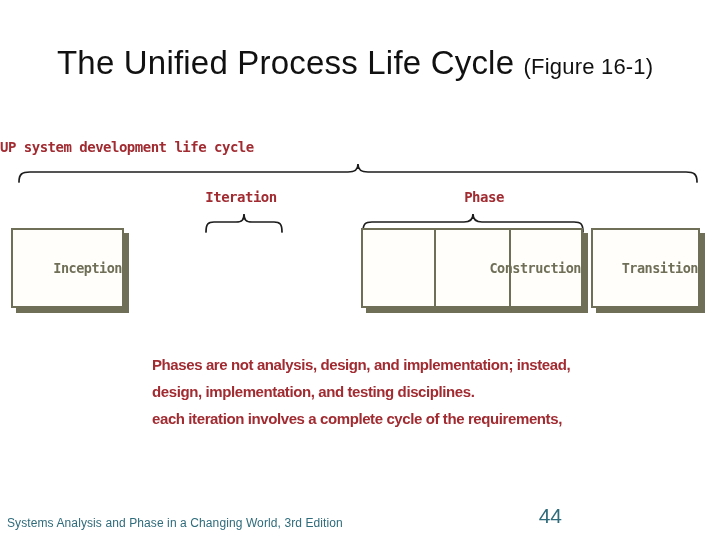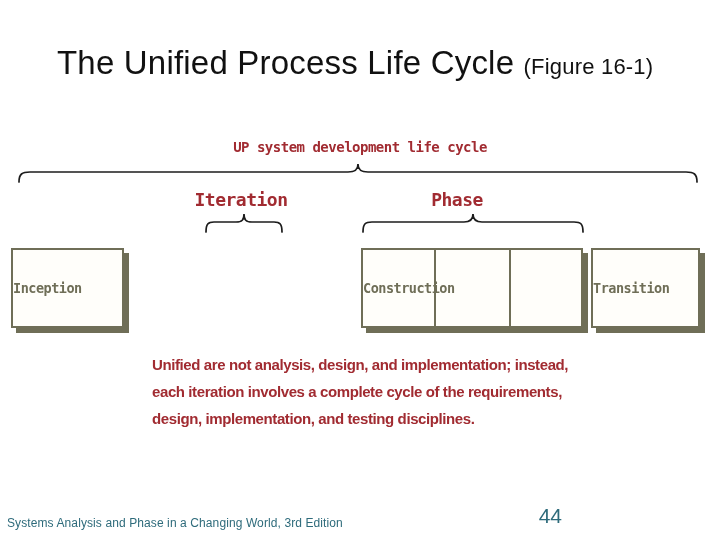--- a/index.html
+++ b/index.html
@@ -14,44 +14,44 @@
   }
   .slide{position:absolute; left:0; top:0; width:572px; height:540px; background:var(--bg);}
 
   .title{
     position:absolute; left:57px; top:44px; white-space:nowrap;
     font-size:33px; font-weight:400; color:#111; letter-spacing:0.2px;
   }
   .title .fig{font-size:22px; font-weight:400;}
 
   .top-label{
-    position:absolute; top:139px; left:0; width:720px; text-align:center;
+    position:absolute; top:139px; left:0; width:720px; 
     font-family:"DejaVu Sans Mono", monospace; font-weight:700; font-size:14px;
     letter-spacing:-0.5px; color:var(--red);
   }
 
   .brace{position:absolute;}
   .brace path{fill:none; stroke:#1c1c1c; stroke-width:1.7; stroke-linecap:round;}
   .brace-big{left:18px; top:163px;}
   .brace-iteration{left:205px; top:213px;}
   .brace-phase{left:362px; top:213px;}
 
   .red-label{
     position:absolute; top:189px; width:140px; text-align:center;
-    font-family:"DejaVu Sans Mono", monospace; font-weight:700; font-size:18px;
+    font-family:"DejaVu Sans Mono", monospace; font-weight:700; font-size:14px;
     letter-spacing:-0.5px; color:var(--red);
   }
   .label-iteration{left:171px;}
-  .label-phase{left:387px;}
+  .label-phase{left:414px;}
 
   .box{
-    position:absolute; top:248px; height:80px;
+    position:absolute; top:228px; height:80px;
     background:#FFFEFA; border:2px solid var(--olive);
     box-shadow:5px 5px 0 var(--olive);
-    display:flex; align-items:center; justify-content:flex-start;
+    display:flex; align-items:center; justify-content:flex-end;
   }
   .box-label{
     position:relative; z-index:2;
     font-family:"DejaVu Sans Mono", monospace; font-weight:700; font-size:13.5px;
     letter-spacing:-0.5px; color:var(--olive); white-space:nowrap;
   }
   .box-inception{left:11px; width:113px;}
   .box-elaboration{left:133px; width:219px;}
   .box-construction{left:361px; width:222px;}
   .box-transition{left:591px; width:109px;}
@@ -108,22 +108,22 @@
     <span class="box-label">Transition</span>
   </div>
 
   <div class="box box-construction">
     <span class="divider d1"></span>
     <span class="divider d2"></span>
     <span class="box-label">Construction</span>
   </div>
 
   <div class="note">
-    <div>Unified are not analysis, design, and implementation; instead,</div>
+    <div>Phases are not analysis, design, and implementation; instead,</div>
+    <div>design, implementation, and testing disciplines.</div>
     <div>each iteration involves a complete cycle of the requirements,</div>
-    <div>design, implementation, and testing disciplines.</div>
   </div>
 
   <div class="footer-book">Systems Analysis and Phase in a Changing World, 3rd Edition</div>
 
   <div class="footer-page">44</div>
 
 </div>
 
 </body></html>

